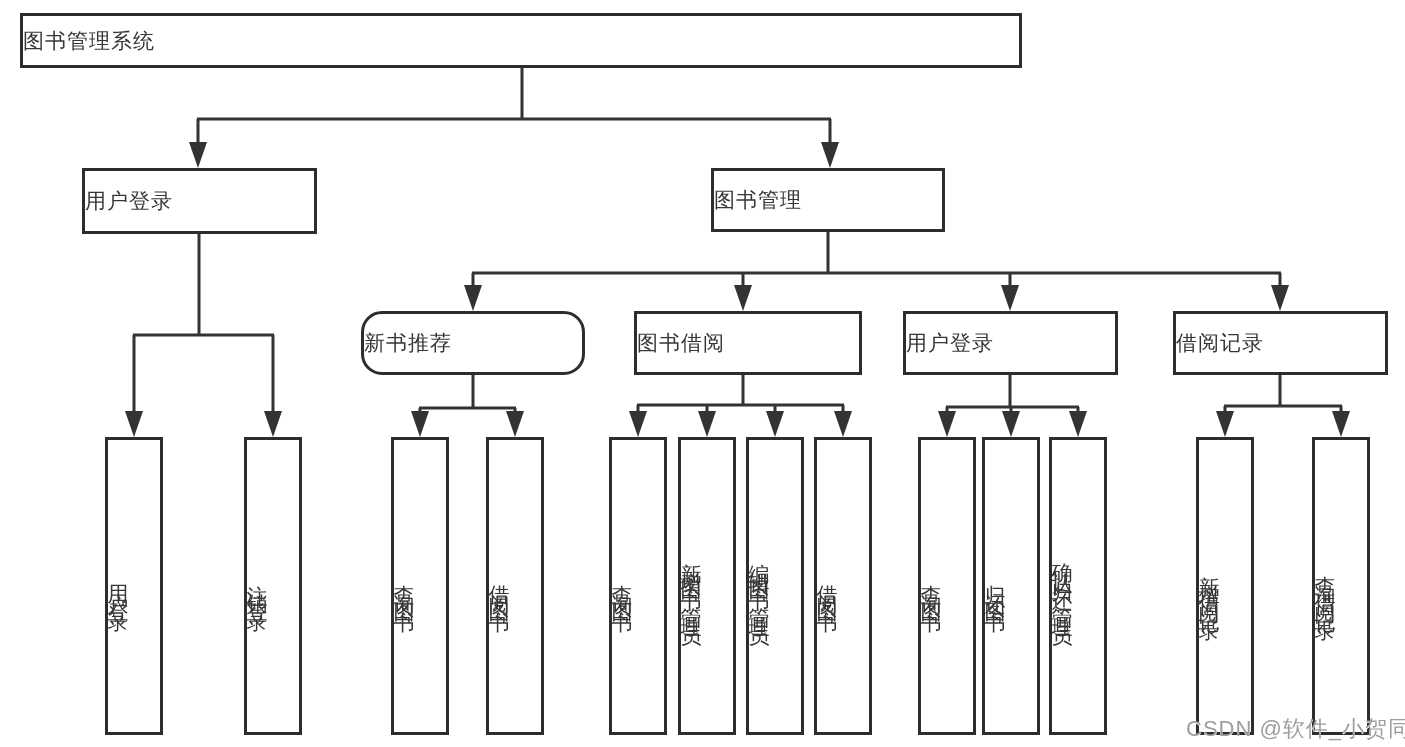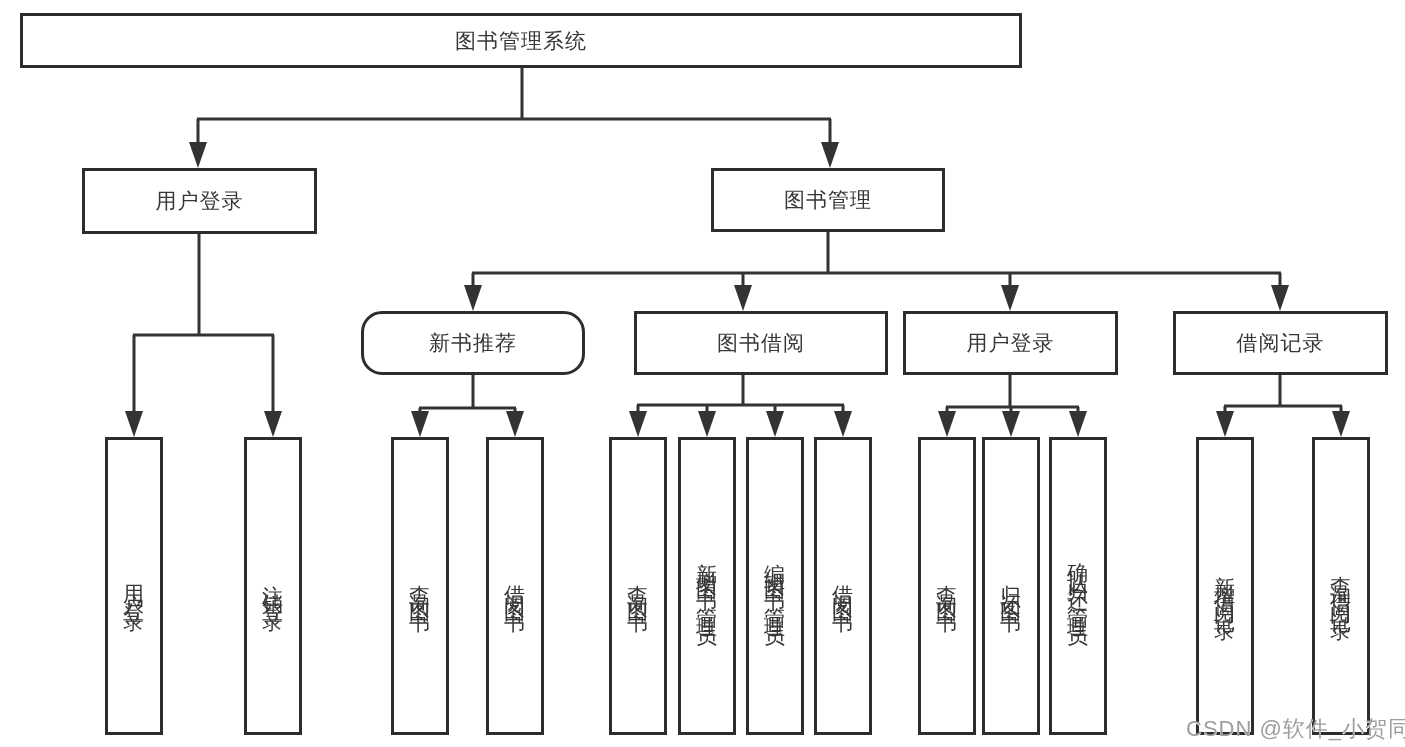--- a/index.html
+++ b/index.html
@@ -17,21 +17,21 @@
     left: 0; top: 0;
     width: 1405px; height: 747px;
   }
   .node {
     position: absolute;
     box-sizing: border-box;
     border: 3px solid #2d2d2d;
     background: #ffffff;
     display: flex;
     align-items: center;
-    justify-content: center;
+    justify-content: flex-start;
   }
   .hbox {
     font-size: 21px;
     letter-spacing: 1px;
   }
   .vbox {
     top: 437px;
     width: 58px;
     height: 298px;
     font-size: 21px;
@@ -124,21 +124,21 @@
   <div class="node hbox" style="left:82px; top:168px; width:235px; height:66px;">
     <span>用户登录</span>
   </div>
   <div class="node hbox" style="left:711px; top:168px; width:234px; height:64px;">
     <span>图书管理</span>
   </div>
 
   <div class="node hbox" style="left:361px; top:311px; width:224px; height:64px;border-radius:21px;">
     <span>新书推荐</span>
   </div>
-  <div class="node hbox" style="left:634px; top:311px; width:254px; height:64px;">
+  <div class="node hbox" style="left:634px; top:311px; width:228px; height:64px;">
     <span>图书借阅</span>
   </div>
   <div class="node hbox" style="left:903px; top:311px; width:215px; height:64px;">
     <span>用户登录</span>
   </div>
   <div class="node hbox" style="left:1173px; top:311px; width:215px; height:64px;">
     <span>借阅记录</span>
   </div>
 
   <div class="node vbox" style="left:105px;">

